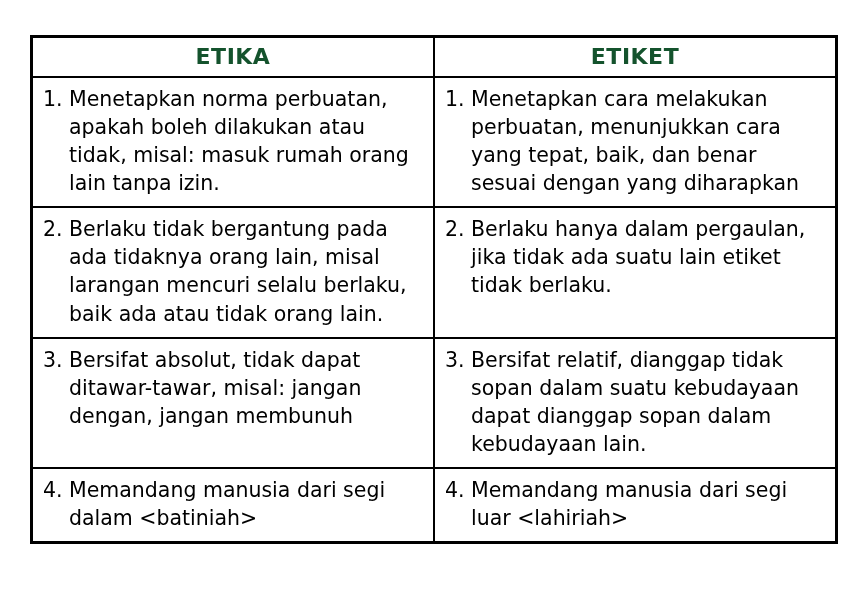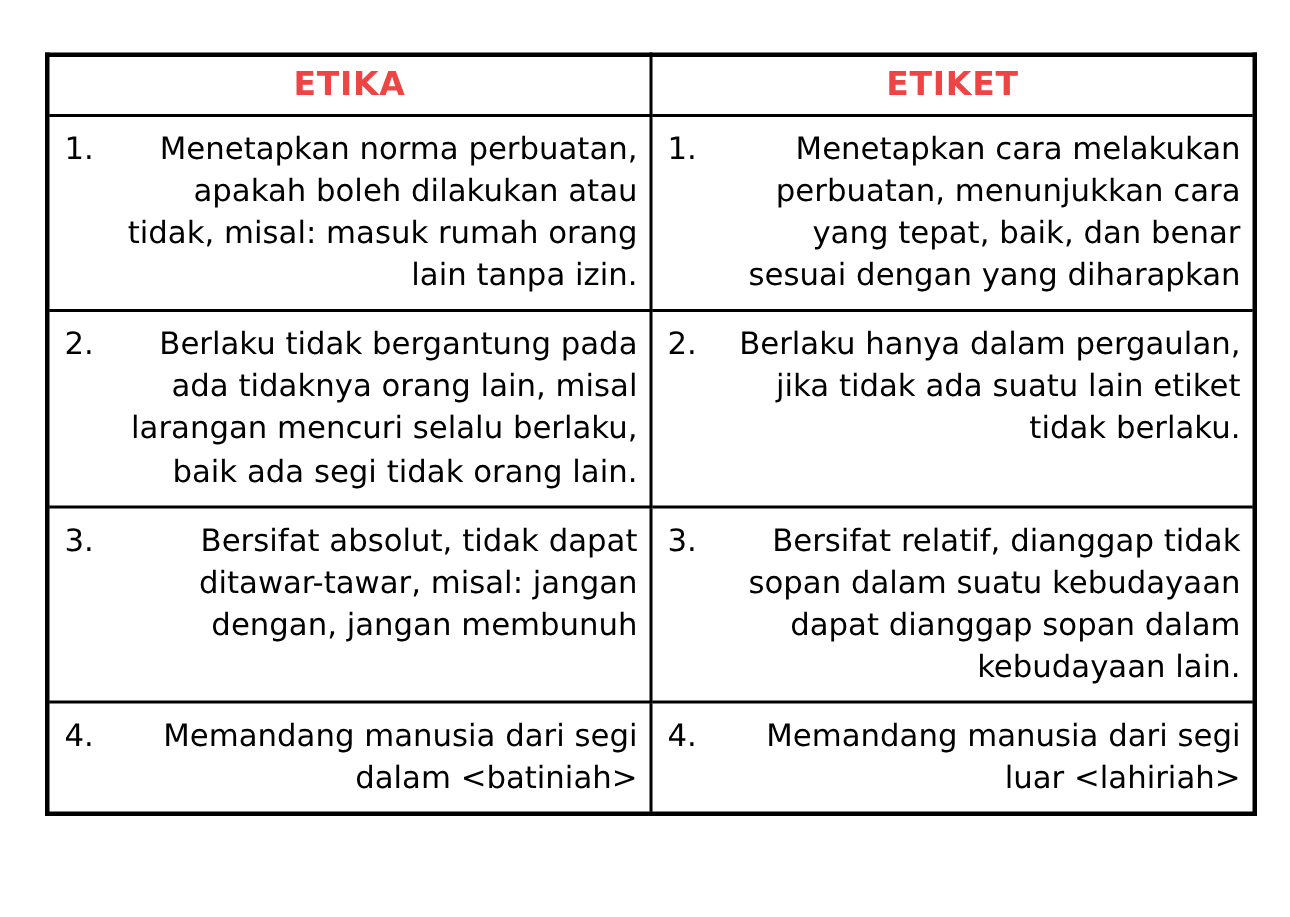--- a/index.html
+++ b/index.html
@@ -37,21 +37,21 @@
     border: 2px solid #000000;
     vertical-align: top;
     padding: 0;
   }
   table.comparison th {
     text-align: center;
     font-size: 22px;
     font-weight: bold;
     letter-spacing: 0.5px;
     padding: 6px 0 7px 0;
-    color: #ef4444;
+    color: #14532d;
   }
   table.comparison td {
     padding: 7px 8px 9px 10px;
   }
   .col-left { width: 400px; }
   .col-right { width: 400px; }
 
   .item {
     display: flex;
     align-items: flex-start;
@@ -60,21 +60,20 @@
     color: #000000;
   }
   .item .num {
     flex: 0 0 auto;
     width: 26px;
     text-align: left;
   }
   .item .txt {
     flex: 1 1 auto;
     white-space: pre-line;
-    text-align: right;
   }
 </style>
 </head>
 <body>
 
 <div class="page">
   <div class="table-wrap">
     <table class="comparison">
       <thead>
         <tr>
@@ -94,21 +93,21 @@
             <div class="item">
               <span class="num">1.</span>
               <span class="txt">Menetapkan cara melakukan perbuatan, menunjukkan cara yang tepat, baik, dan benar sesuai dengan yang diharapkan</span>
             </div>
           </td>
         </tr>
         <tr>
           <td class="col-left">
             <div class="item">
               <span class="num">2.</span>
-              <span class="txt">Berlaku tidak bergantung pada ada tidaknya orang lain, misal larangan  mencuri selalu berlaku, baik ada segi tidak orang lain.</span>
+              <span class="txt">Berlaku tidak bergantung pada ada tidaknya orang lain, misal larangan  mencuri selalu berlaku, baik ada atau tidak orang lain.</span>
             </div>
           </td>
           <td class="col-right">
             <div class="item">
               <span class="num">2.</span>
               <span class="txt">Berlaku hanya dalam pergaulan, jika tidak ada suatu lain etiket tidak berlaku.</span>
             </div>
           </td>
         </tr>
         <tr>

